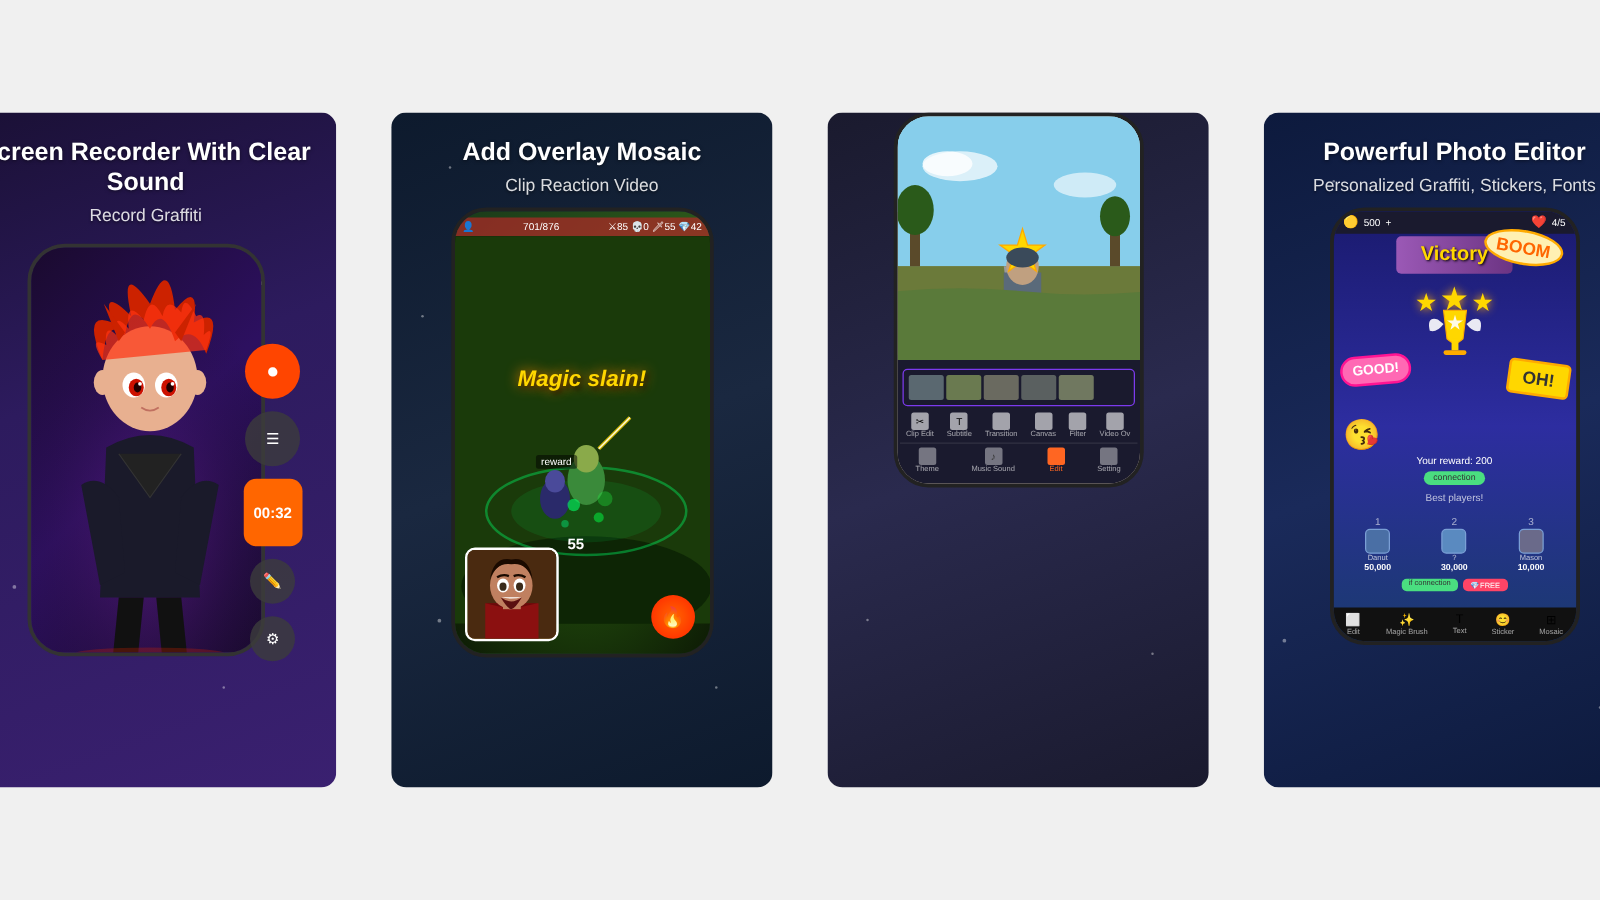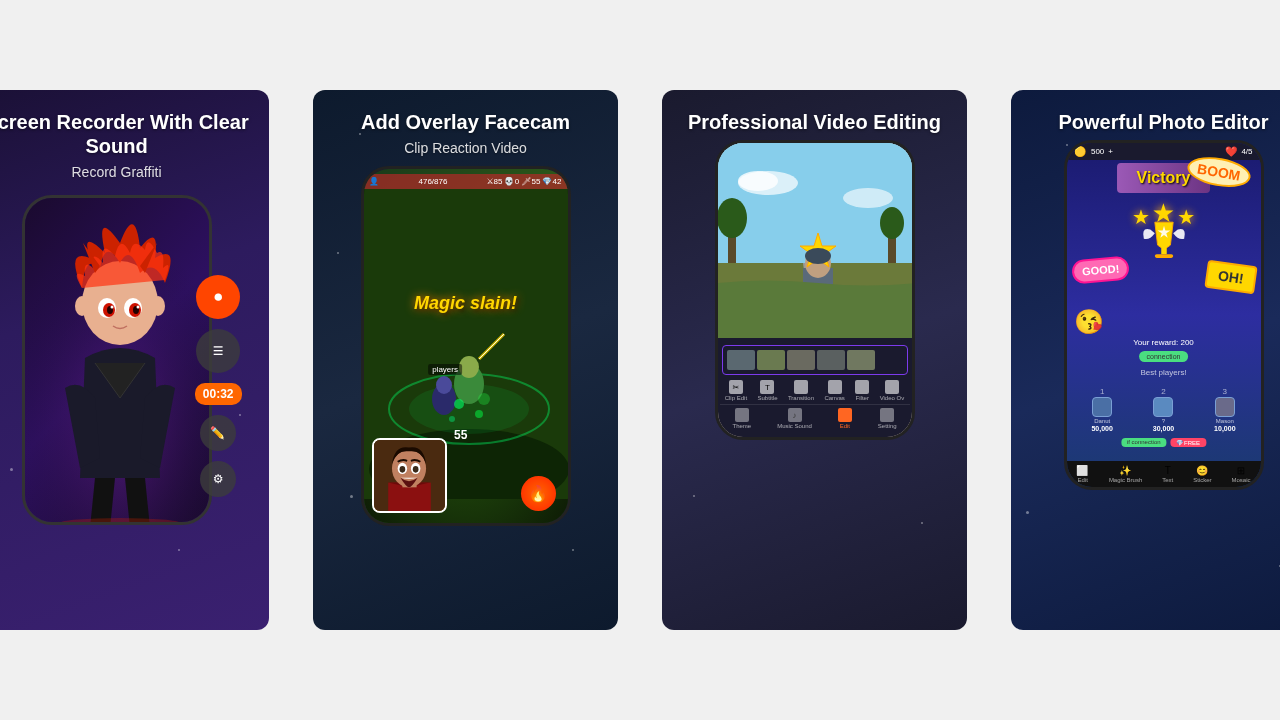--- a/index.html
+++ b/index.html
@@ -101,21 +101,21 @@
     }
     .rec-btn-small {
       width: 36px;
       height: 36px;
     }
     .timer-badge {
       background: #ff6600;
       color: white;
       font-size: 12px;
       font-weight: bold;
-      padding: 4px 8px;
+      padding: 20px 8px;
       border-radius: 10px;
     }
 
     
     .card-2-bg {
       background: linear-gradient(160deg, #0d1a2d 0%, #1a2840 50%, #0d1a2d 100%);
     }
     .card2-phone {
       width: 210px;
       height: 360px;
@@ -526,29 +526,29 @@
     <div class="card-2-bg card-bg">
       <div class="bg-stars">
         <div class="star-dot" style="width:2px;height:2px;top:8%;left:15%;"></div>
         <div class="star-dot" style="width:3px;height:3px;top:18%;left:75%;"></div>
         <div class="star-dot" style="width:2px;height:2px;top:30%;left:8%;"></div>
         <div class="star-dot" style="width:2px;height:2px;top:85%;left:85%;"></div>
         <div class="star-dot" style="width:3px;height:3px;top:75%;left:12%;"></div>
       </div>
     </div>
     <div class="card-content">
-      <h2 class="card-title">Add Overlay Facecam</h2>
+      <h2 class="card-title">Add Overlay Mosaic</h2>
       <p class="card-subtitle">Clip Reaction Video</p>
 
       <div class="card2-phone">
         <div class="card2-phone-screen">
 
           <div class="game-hud">
             <span class="hud-text">👤</span>
-            <span class="hud-text">476/876</span>
+            <span class="hud-text">701/876</span>
             <span class="hud-text">⚔85 💀0 🗡55 💎42</span>
           </div>
 
           <div class="game-arena">
 
             <svg viewBox="0 0 210 310" width="210" height="310" style="position:absolute;inset:0;">
 
               <rect width="210" height="310" fill="#1a3a0a"></rect>
 
               <ellipse cx="105" cy="280" rx="100" ry="40" fill="#0d2505"></ellipse>
@@ -569,21 +569,21 @@
               <circle cx="115" cy="225" r="4" fill="#00ff44" opacity="0.5"></circle>
               <circle cx="88" cy="230" r="3" fill="#00ff88" opacity="0.4"></circle>
               <circle cx="120" cy="210" r="6" fill="#22ff44" opacity="0.3"></circle>
 
               <text x="90" y="250" fill="#ffffff" font-size="12" font-weight="bold">55</text>
             </svg>
           </div>
 
           <div class="enemy-slain">Magic slain!</div>
 
-          <div style="position:absolute; top:55%; left:40%; transform:translateX(-50%); color:white; font-size:8px; background:rgba(0,0,0,0.5); padding:1px 4px; border-radius:2px;">players</div>
+          <div style="position:absolute; top:55%; left:40%; transform:translateX(-50%); color:white; font-size:8px; background:rgba(0,0,0,0.5); padding:1px 4px; border-radius:2px;">reward</div>
 
           <div class="facecam-overlay">
             <div class="facecam-person">
 
               <svg viewBox="0 0 75 75" width="75" height="75">
                 <rect width="75" height="75" fill="#4a2a10"></rect>
 
                 <rect x="15" y="45" width="45" height="30" fill="#8b1010"></rect>
                 <path d="M15 45 L37 50 L59 45" fill="#6a0a0a"></path>
 
@@ -618,21 +618,20 @@
   <div class="card">
     <div class="card-3-bg card-bg">
       <div class="bg-stars">
         <div class="star-dot" style="width:2px;height:2px;top:12%;left:20%;"></div>
         <div class="star-dot" style="width:3px;height:3px;top:22%;left:70%;"></div>
         <div class="star-dot" style="width:2px;height:2px;top:75%;left:10%;"></div>
         <div class="star-dot" style="width:2px;height:2px;top:80%;left:85%;"></div>
       </div>
     </div>
     <div class="card-content">
-      <h2 class="card-title">Professional Video Editing</h2>
 
       <div style="position:relative;">
         <div class="card3-phone">
           <div class="card3-phone-screen">
 
             <div class="pubg-scene">
               <svg viewBox="0 0 200 195" width="200" height="195">
 
                 <rect width="200" height="120" fill="#87CEEB"></rect>
 
@@ -736,20 +735,21 @@
       <div class="bg-stars">
         <div class="star-dot" style="width:2px;height:2px;top:10%;left:18%;"></div>
         <div class="star-dot" style="width:3px;height:3px;top:20%;left:72%;"></div>
         <div class="star-dot" style="width:2px;height:2px;top:50%;left:90%;"></div>
         <div class="star-dot" style="width:3px;height:3px;top:78%;left:5%;"></div>
         <div class="star-dot" style="width:2px;height:2px;top:88%;left:88%;"></div>
       </div>
     </div>
     <div class="card-content">
       <h2 class="card-title">Powerful Photo Editor</h2>
+      <p class="card-subtitle">Personalized Graffiti, Stickers, Fonts</p>
 
       <div class="card4-phone">
         <div class="card4-phone-screen">
 
           <div style="background:#1a1a2e; padding:3px 8px; display:flex; justify-content:space-between; align-items:center;">
             <div style="display:flex; gap:4px; align-items:center;">
               <span style="font-size:10px; color:#ffd700;">🟡</span>
               <span style="color:white; font-size:8px;">500</span>
               <span style="color:white; font-size:8px;">+</span>
             </div>

